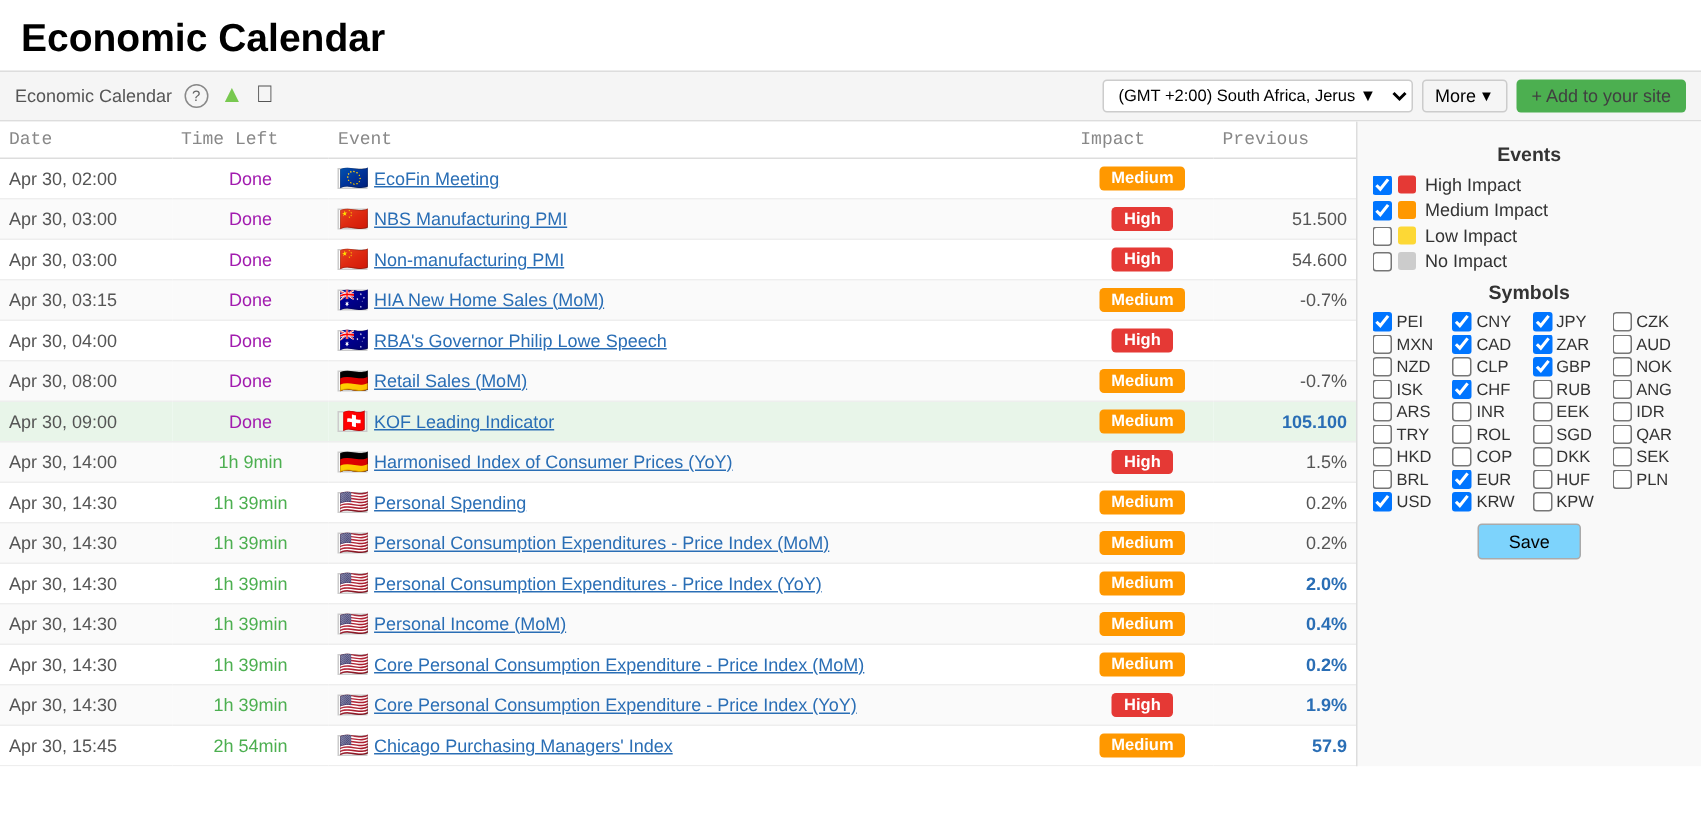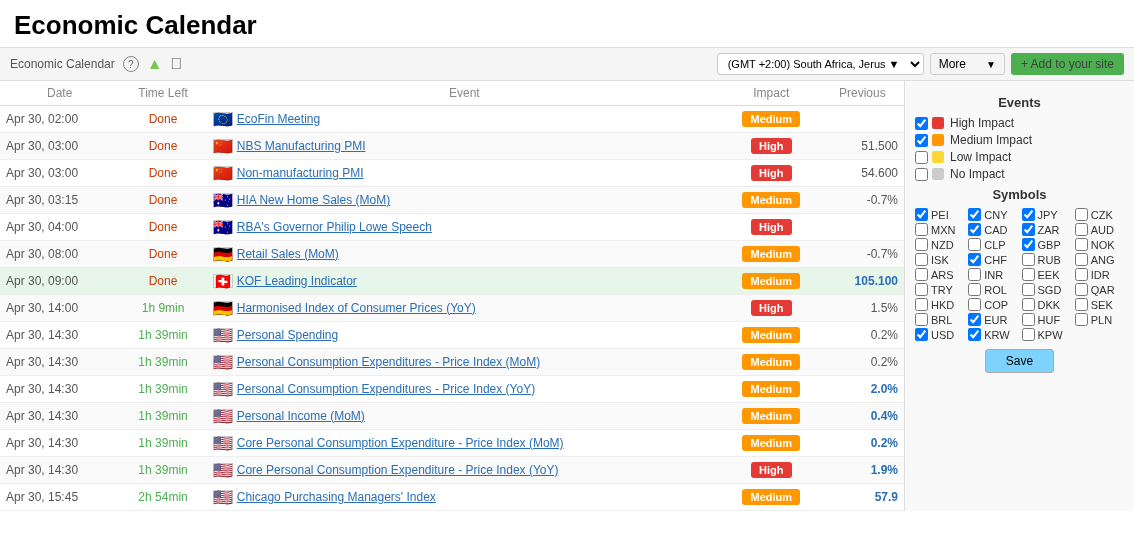--- a/index.html
+++ b/index.html
@@ -11,46 +11,46 @@
       padding: 5px 10px; gap: 8px;
     }
     .toolbar-label { font-size: 12px; color: #555; }
     .toolbar-right { margin-left: auto; display: flex; align-items: center; gap: 6px; }
     .timezone-select {
       border: 1px solid #ccc; background: #fff; padding: 3px 6px;
       font-size: 11px; border-radius: 3px; cursor: pointer;
     }
     .more-btn {
       background: #f5f5f5; border: 1px solid #ccc; padding: 3px 8px;
-      font-size: 12px; cursor: pointer; border-radius: 3px; display: flex; align-items: center; gap: 20px;
+      font-size: 12px; cursor: pointer; border-radius: 3px; display: flex; align-items: center; gap: 2px;
     }
     .add-btn {
       background: #4caf50; color: #404040; border: none; padding: 4px 10px;
       font-size: 12px; cursor: pointer; border-radius: 3px;
     }
 
     .main-layout { display: flex; }
     .calendar-area { flex: 1; overflow-x: auto; }
     .sidebar {
       width: 230px; min-width: 230px; border-left: 1px solid #ddd;
       background: #f9f9f9; padding: 8px 10px;
     }
 
     table { width: 100%; border-collapse: collapse; font-size: 12px; }
     thead th {
-      color: #888; font-weight: normal; text-align: center;
-      border-bottom: 1px solid #ddd; padding: 5px 6px; background: #fff;
+      color: #888; font-weight: normal; text-align: left;
+      border-bottom: 1px solid #ddd; padding: 5px 6px; background: #fff; font-family: Liberation Mono, monospace;
     }
     tbody tr { border-bottom: 1px solid #eee; }
     tbody tr:nth-child(even) { background: #fafafa; }
     tbody tr.highlighted { background: #e8f5e9; }
     tbody td { padding: 5px 6px; vertical-align: middle; }
     .td-date { color: #555; white-space: nowrap; }
     .td-timeleft { color: #4caf50; white-space: nowrap; text-align: center; }
-    .td-timeleft.done { color: #c2410c; }
+    .td-timeleft.done { color: #a21caf; }
     .td-event { color: #2a6eb5; cursor: pointer; }
     .td-impact { text-align: center; }
     .td-previous { text-align: right; color: #555; }
     .td-actual { text-align: right; color: #2a6eb5; font-weight: bold; }
 
     .badge {
       display: inline-block; color: #fff; padding: 2px 8px;
       border-radius: 3px; font-size: 11px; font-weight: bold;
     }
     .badge-high { background: #e53935; }

